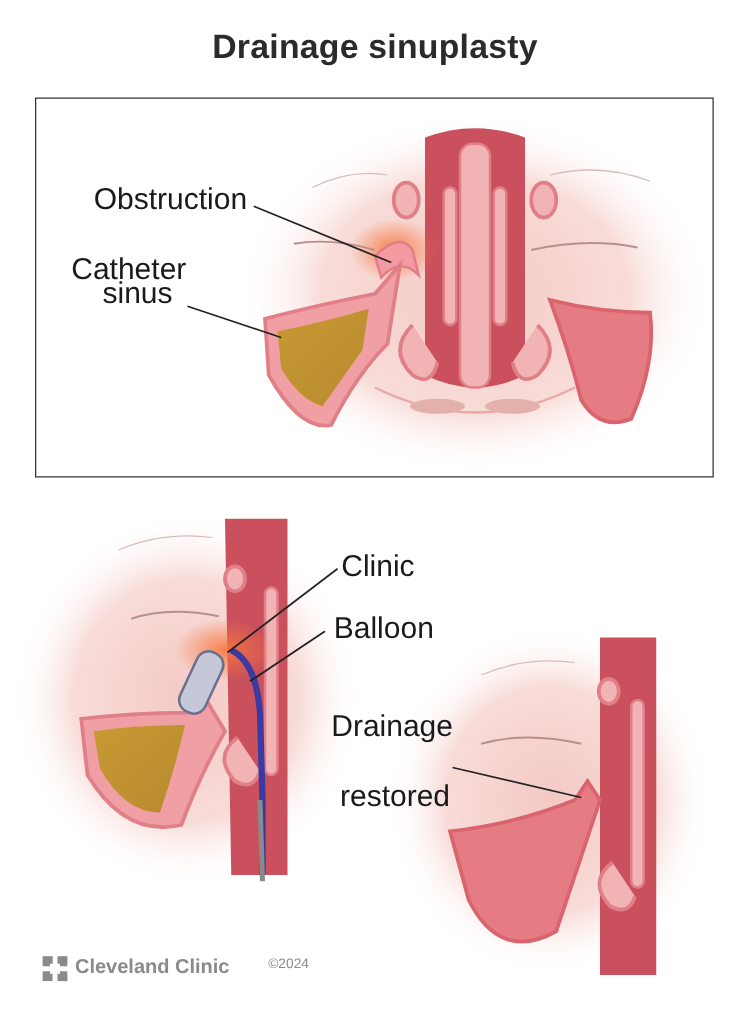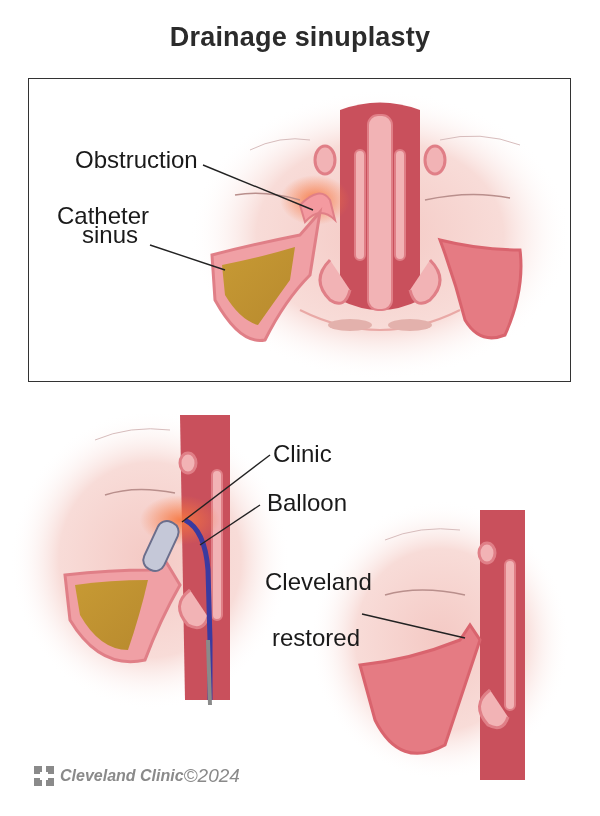--- a/index.html
+++ b/index.html
@@ -4,24 +4,24 @@
 <style>
   html, body { margin:0; padding:0; background:#ffffff; }
   body { width:600px; height:816px; position:relative; overflow:hidden;
          font-family:"Liberation Sans", sans-serif; color:#1a1a1a; }
   .title { position:absolute; left:0; width:600px; top:22px; text-align:center;
            font-size:27px; font-weight:bold; color:#2b2b2b; letter-spacing:0.2px; }
   .panel-box { position:absolute; left:28px; top:78px; width:543px; height:304px;
                border:1.6px solid #333; box-sizing:border-box; }
   svg.art { position:absolute; left:0; top:0; }
   .label { position:absolute; font-size:24px; color:#1a1a1a; line-height:25px; }
-  .footer { position:absolute; left:34px; top:765px; display:flex; align-items:center;
-            color:#8a8a8a; font-size:16px; font-weight:bold;font-style:italic; }
+  .footer { position:absolute; left:34px; top:765px; display:flex; align-items:flex-start;
+            color:#8a8a8a; font-size:16px; font-weight:bold; }
   .footer .logo { width:20px; height:20px; margin-right:6px; }
-  .footer .copy { margin-left:0; font-weight:normal; font-size:19px; }
+  .footer .copy { margin-left:31px; font-weight:normal; font-size:11px; }
 </style>
 </head>
 <body>
 
 <div class="title">Drainage sinuplasty</div>
 
 <div class="panel-box"></div>
 
 <svg class="art" width="600" height="816" viewBox="0 0 600 816">
   <defs>
@@ -110,21 +110,21 @@
   </g>
 </svg>
 
 <div class="label" style="left:75px;top:147px;">Obstruction</div>
 <div class="label" style="left:57px;top:203px;">Catheter</div>
 <div class="label" style="left:82px;top:222px;">sinus</div>
 
 <div class="label" style="left:273px;top:441px;">Clinic</div>
 <div class="label" style="left:267px;top:490px;">Balloon</div>
 
-<div class="label" style="left:265px;top:569px;">Cleveland</div>
+<div class="label" style="left:265px;top:569px;">Drainage</div>
 <div class="label" style="left:272px;top:625px;">restored</div>
 
 <div class="footer">
   <svg class="logo" viewBox="0 0 20 20">
     <path d="M0 0h8v6h-2v-4h-4v4h-2z M12 0h8v6h-2v-4h-4v-0z M0 14h2v4h4v2h-6z M14 18h4v-4h2v6h-6z" fill="#8a8a8a"></path>
     <rect x="0" y="0" width="8" height="8" fill="#8a8a8a"></rect>
     <rect x="12" y="0" width="8" height="8" fill="#8a8a8a"></rect>
     <rect x="0" y="12" width="8" height="8" fill="#8a8a8a"></rect>
     <rect x="12" y="12" width="8" height="8" fill="#8a8a8a"></rect>
     <rect x="6" y="6" width="8" height="8" fill="#ffffff"></rect>

